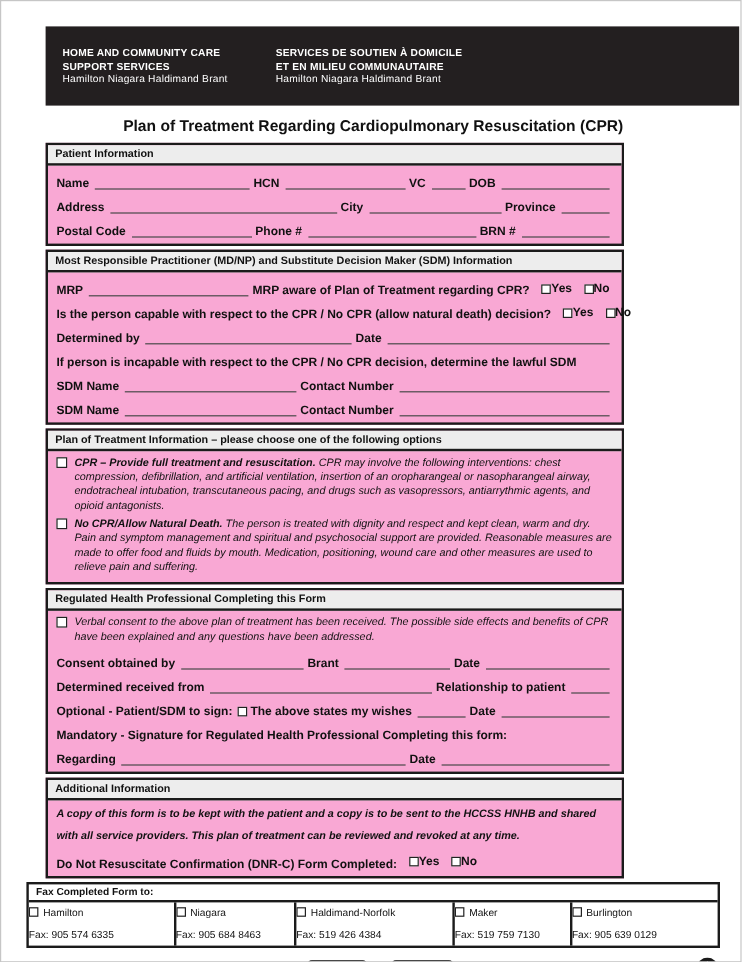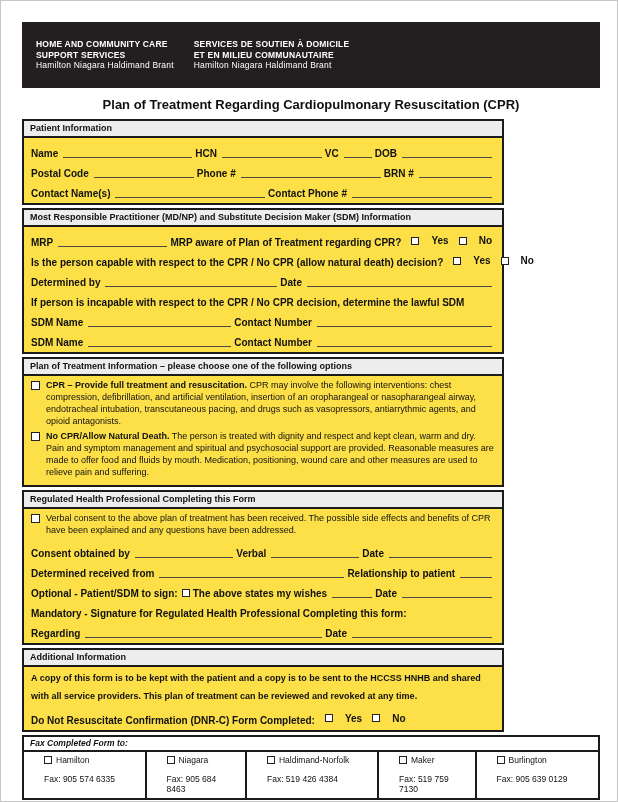--- a/index.html
+++ b/index.html
@@ -13,63 +13,63 @@
   body{
     width:618px;height:802px;background:#fff;overflow:hidden;
     font-family:"Liberation Sans", sans-serif;color:#111;
     outline:1px solid #c6c6c6;outline-offset:-1px;
   }
   .page{width:618px;height:802px;padding:22px 18px 0 22px;}
 
   
   .masthead{
     background:var(--bar);color:#fff;height:66px;width:578px;
-    display:flex;align-items:center;gap:20px;padding-left:14px;
+    display:flex;align-items:center;gap:40px;padding-left:14px;margin-left:16px;
   }
   .mast-block{font-size:8.5px;line-height:1.25;letter-spacing:.2px;}
   .mast-block .b{font-weight:700;}
 
   .title{
     text-align:center;font-weight:700;font-size:13px;margin:9px 0 7px;
   }
 
   
-  .section{border:2px solid var(--ink);margin-bottom:3px;width:482px;background:#fde047;}
+  .section{border:2px solid var(--ink);margin-bottom:3px;width:482px;background:#f9a8d4;margin-left:16px;}
   .sec-head{
     background:var(--headbg);border-bottom:2px solid var(--ink);
     font-weight:700;font-size:9px;padding:2px 6px 3px;
   }
   .sec-body{padding:1px 7px 4px;}
   .line{display:flex;align-items:flex-end;height:20px;font-size:10px;white-space:nowrap;}
   .lbl{font-weight:700;}
   .line>span{margin-right:3px;}
   .blank{
     border-bottom:1px solid var(--line);height:11px;margin:0 5px 1px 2px;
     display:inline-block;
   }
   .blank.g{flex:1 1 auto;}
   .box{
     width:8px;height:8px;border:1.3px solid #222;background:#fff;
     display:inline-block;flex:none;
   }
-  .chk{display:inline-flex;align-items:center;gap:12px;margin-left:7px;font-weight:700;}
+  .chk{display:inline-flex;align-items:center;gap:0;margin-left:7px;font-weight:700;}
   .chk .box{margin-bottom:0;}
   .line .chk{margin-bottom:2px;}
   .para{display:flex;gap:6px;font-size:9px;line-height:1.33;margin:3px 0 2px;}
   .para .box{margin-top:1px;width:9px;height:9px;}
-  .para .ptext{flex:1;}
+  .para .ptext{flex:1;font-style:italic;}
   .para b{font-weight:700;}
   .sec-body.spaced .para{line-height:2.05;margin:1px 0 2px;}
   .sec-body.spaced .line{height:18px;}
 
   
   .fax{border:2px solid var(--ink);width:578px;margin-bottom:6px;}
-  .fax-label{font-weight:700;font-size:8.5px;padding:1px 6px 2px;border-bottom:2px solid var(--ink);font-style:italic;}
+  .fax-label{font-weight:700;font-size:8.5px;padding:1px 6px 2px;border-bottom:2px solid var(--ink);}
   .fax-grid{display:grid;grid-template-columns:21% 17.5% 23% 17% 21.5%;}
-  .fax-cell{padding:3px 20px 4px;border-left:2px solid var(--ink);font-size:8.5px;}
+  .fax-cell{padding:3px 0 4px;border-left:2px solid var(--ink);font-size:8.5px;}
   .fax-cell:first-child{border-left:none;}
   .fax-name{display:flex;align-items:center;gap:4px;font-weight:400;}
   .fax-num{margin-top:9px;}
 
   
   .footer{display:flex;align-items:center;width:578px;margin-top:8px;}
   .version{font-size:9.5px;flex:1;padding-left:14px;}
   .btns{display:flex;gap:20px;}
   .btn{
     background:linear-gradient(#9a9a9a,#636363 60%,#585858);
@@ -108,33 +108,35 @@
             <span class="lbl">Name</span>
             <span class="blank g"></span>
             <span class="lbl">HCN</span>
             <span class="blank" style="width: 100px;"></span>
             <span class="lbl">VC</span>
             <span class="blank" style="width: 28px;"></span>
             <span class="lbl">DOB</span>
             <span class="blank" style="width: 90px;"></span>
           </div>
           <div class="line">
+            <span class="lbl">Address</span>
+            <span class="blank g"></span>
+            <span class="lbl">City</span>
+            <span class="blank" style="width: 110px;"></span>
+            <span class="lbl">Province</span>
+            <span class="blank" style="width: 40px;"></span>
+          </div>
+          <div class="line">
             <span class="lbl">Postal Code</span>
             <span class="blank" style="width: 100px;"></span>
             <span class="lbl">Phone #</span>
             <span class="blank" style="width: 140px;"></span>
             <span class="lbl">BRN #</span>
             <span class="blank g"></span>
           </div>
-          <div class="line">
-            <span class="lbl">Contact Name(s)</span>
-            <span class="blank g"></span>
-            <span class="lbl">Contact Phone #</span>
-            <span class="blank" style="width: 140px;"></span>
-          </div>
         </div>
       </div>
       <div class="section">
         <div class="sec-head">Most Responsible Practitioner (MD/NP)  and Substitute Decision Maker (SDM) Information</div>
         <div class="sec-body">
           <div class="line">
             <span class="lbl">MRP</span>
             <span class="blank g"></span>
             <span class="lbl">MRP aware of Plan of Treatment regarding CPR?</span>
             <span class="chk">
@@ -196,21 +198,21 @@
       <div class="section">
         <div class="sec-head">Regulated Health Professional Completing this Form</div>
         <div class="sec-body">
           <div class="para">
             <span class="box"></span>
             <div class="ptext"><span>Verbal consent to the above plan of treatment has been received. The possible side effects and benefits of CPR have been explained and any questions have been addressed.</span></div>
           </div>
           <div class="line">
             <span class="lbl">Consent obtained by</span>
             <span class="blank g"></span>
-            <span class="lbl">Verbal</span>
+            <span class="lbl">Brant</span>
             <span class="blank" style="width: 88px;"></span>
             <span class="lbl">Date</span>
             <span class="blank" style="width: 103px;"></span>
           </div>
           <div class="line">
             <span class="lbl">Determined received from</span>
             <span class="blank" style="width: 185px;"></span>
             <span class="lbl">Relationship to patient</span>
             <span class="blank g"></span>
           </div>

